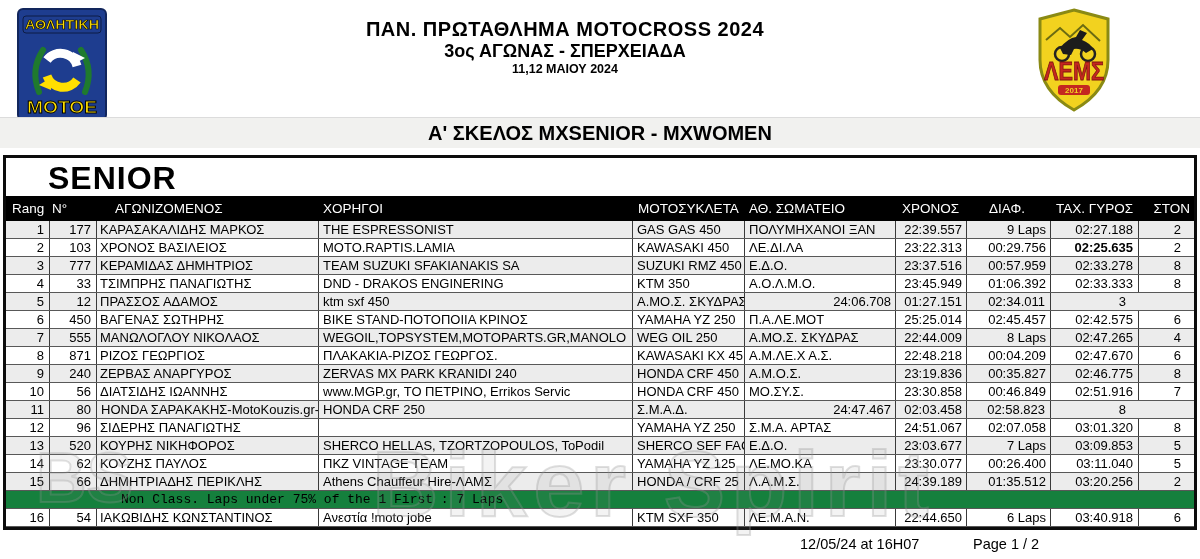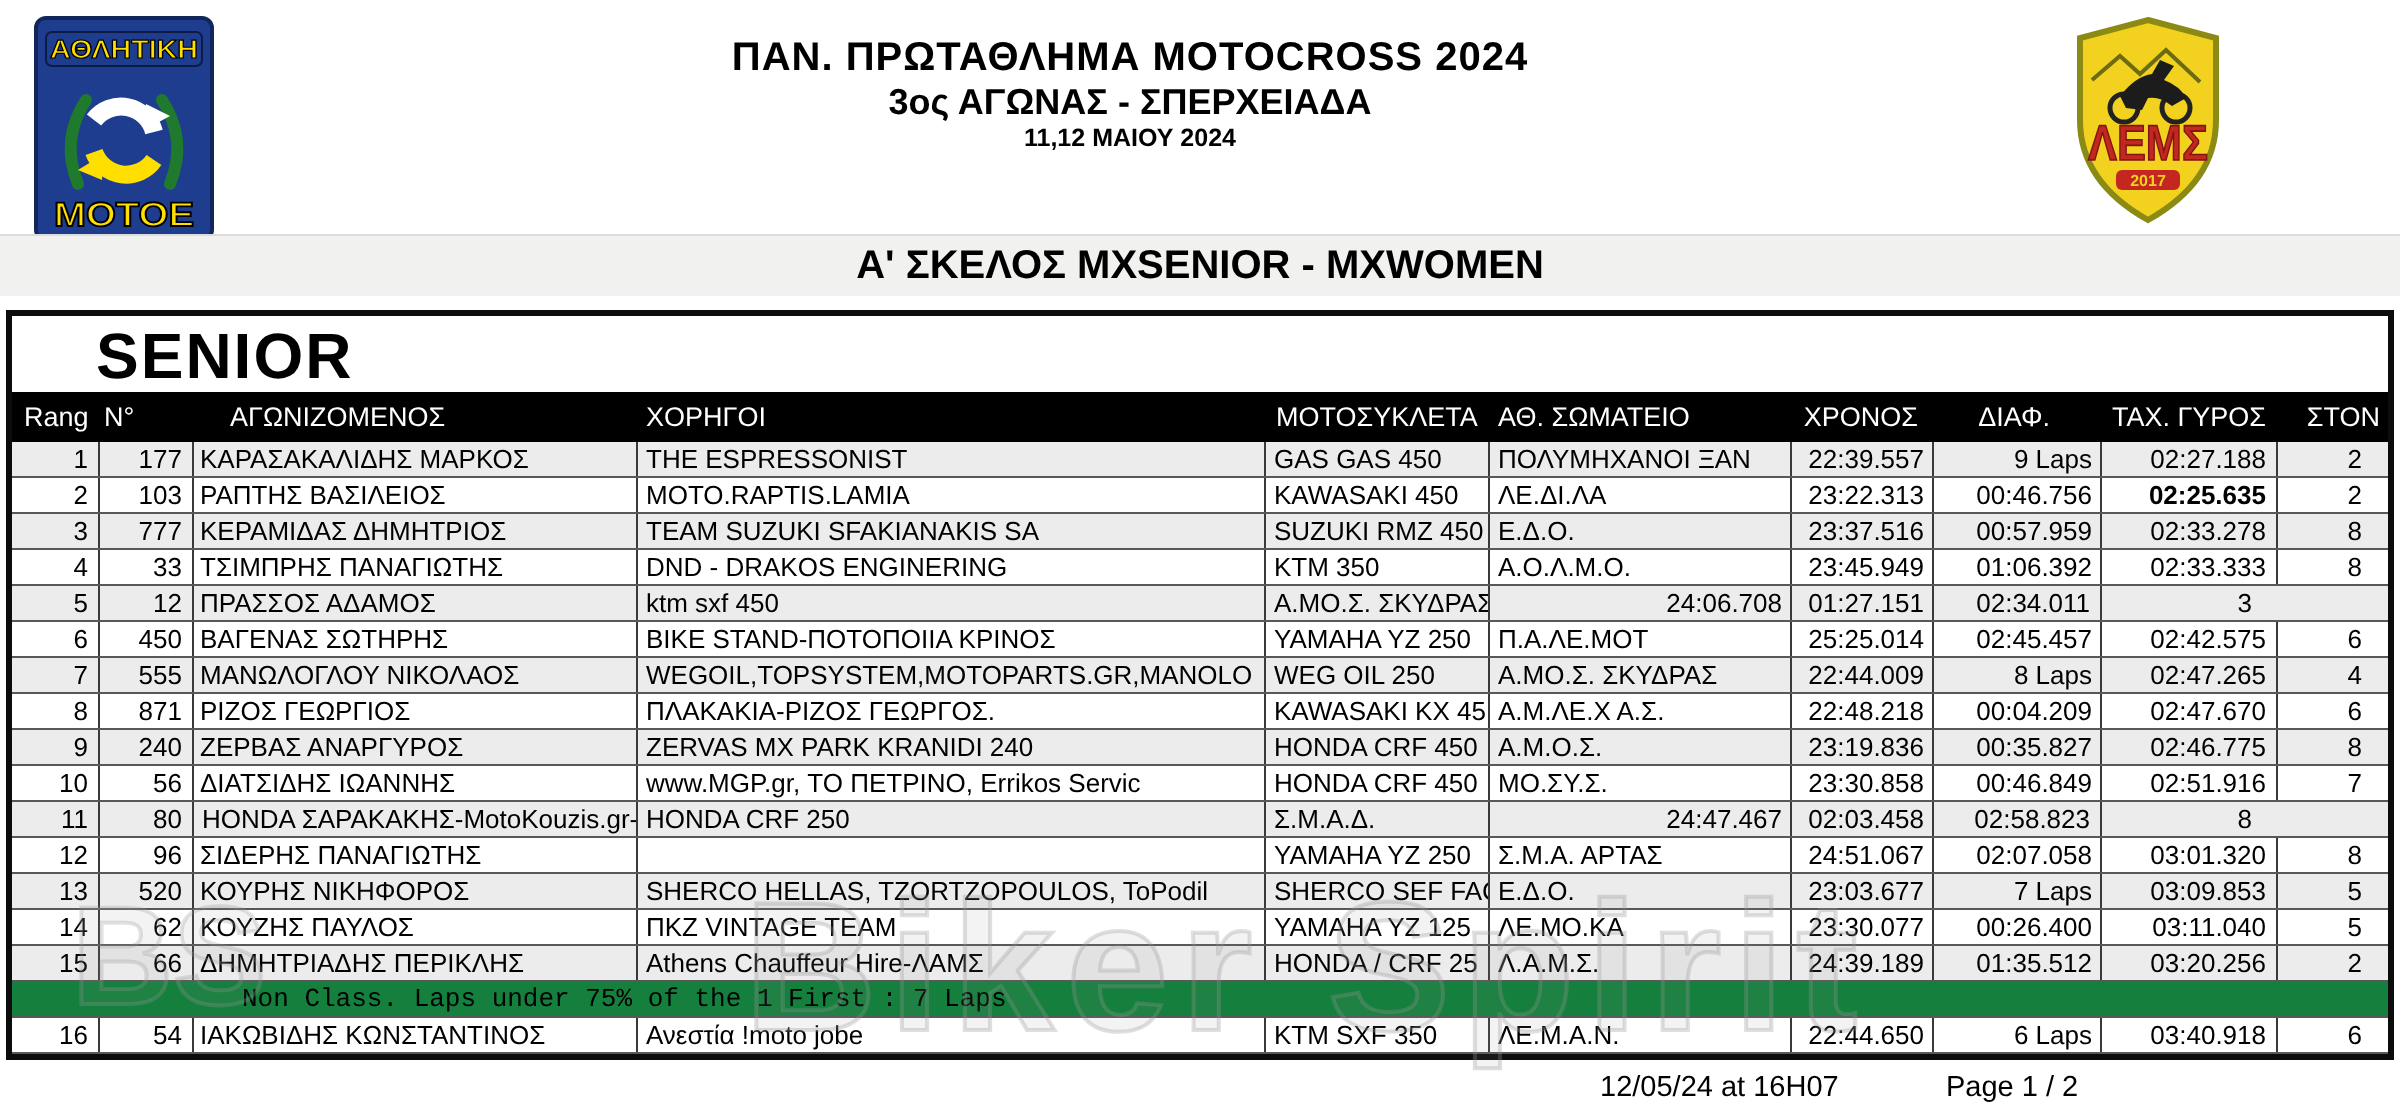--- a/index.html
+++ b/index.html
@@ -140,26 +140,26 @@
       <div class="cell c-bike">GAS GAS 450</div>
       <div class="cell c-club">ΠΟΛΥΜΗΧΑΝΟΙ ΞΑΝ</div>
       <div class="cell c-time">22:39.557</div>
       <div class="cell c-diff">9 Laps</div>
       <div class="cell c-bestlap">02:27.188</div>
       <div class="cell c-ston">2</div>
     </div>
         <div class="grid row even">
       <div class="cell c-rank">2</div>
       <div class="cell c-num">103</div>
-      <div class="cell c-name">ΡΑΠΤΗΣ ΒΑΣΙΛΕΙΟΣ</div>
+      <div class="cell c-name">ΧΡΟΝΟΣ ΒΑΣΙΛΕΙΟΣ</div>
       <div class="cell c-sponsor">MOTO.RAPTIS.LAMIA</div>
       <div class="cell c-bike">KAWASAKI 450</div>
       <div class="cell c-club">ΛΕ.ΔΙ.ΛΑ</div>
       <div class="cell c-time">23:22.313</div>
-      <div class="cell c-diff">00:46.756</div>
+      <div class="cell c-diff">00:29.756</div>
       <div class="cell c-bestlap bold">02:25.635</div>
       <div class="cell c-ston">2</div>
     </div>
         <div class="grid row odd">
       <div class="cell c-rank">3</div>
       <div class="cell c-num">777</div>
       <div class="cell c-name">ΚΕΡΑΜΙΔΑΣ ΔΗΜΗΤΡΙΟΣ</div>
       <div class="cell c-sponsor">TEAM SUZUKI SFAKIANAKIS SA</div>
       <div class="cell c-bike">SUZUKI RMZ 450</div>
       <div class="cell c-club">Ε.Δ.Ο.</div>

